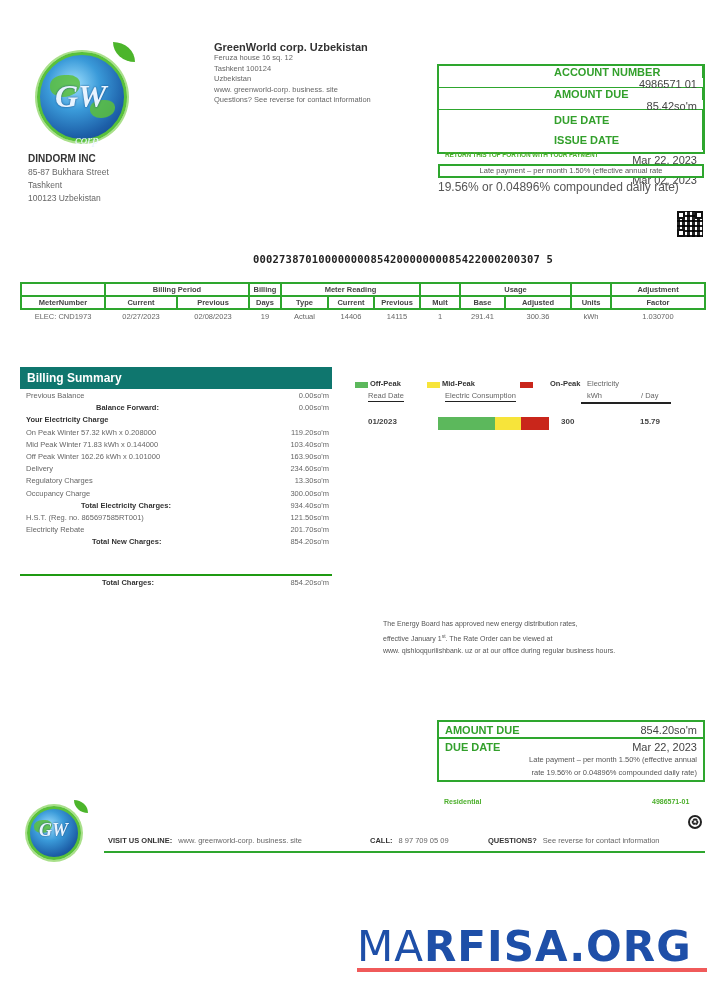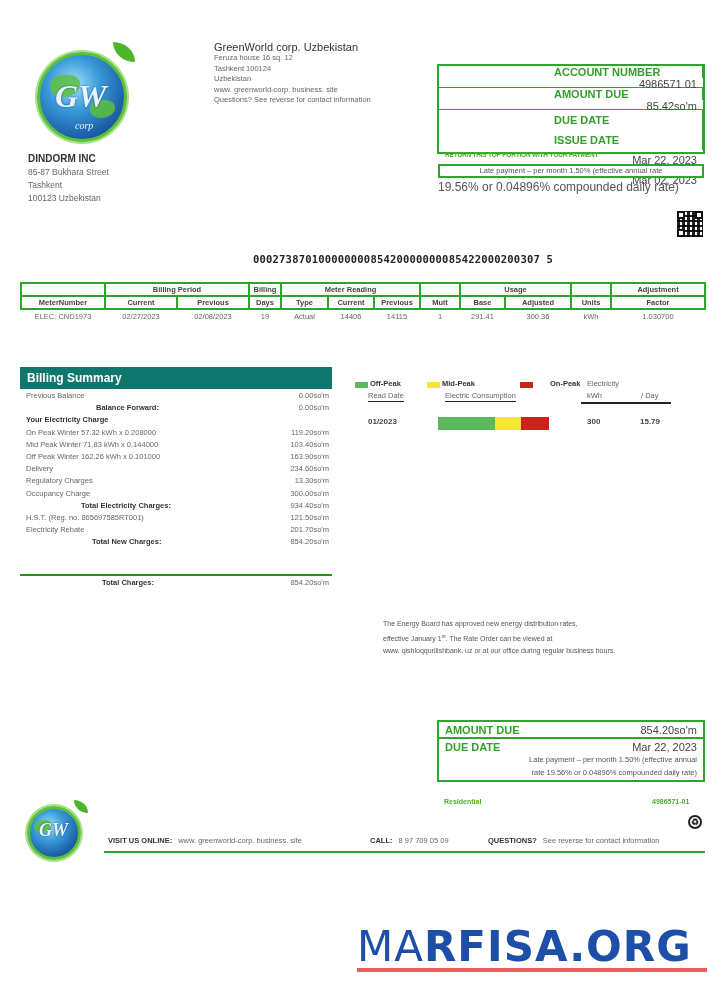--- a/index.html
+++ b/index.html
@@ -10,21 +10,21 @@
   
   .logo { position: absolute; }
   .logo .globe { position: absolute; border-radius: 50%;
     background: radial-gradient(circle at 40% 35%, #9fe0ff 0%, #3a9ad9 35%, #1d5fa8 70%, #0f3d7a 100%);
     border: 3px solid #59c13a; box-shadow: 0 0 0 2px #a9e08a; }
   .logo .land1 { position:absolute; background:#5cbf3c; border-radius:50% 40% 60% 45%; opacity:.85; }
   .logo .leaf { position:absolute; background:#4cb52b; border-radius: 0 100% 0 100%; }
   .logo .mono { position:absolute; font-family:"Liberation Serif", serif; font-style:italic; color:#e8f4ff; text-shadow:0 0 2px #10407a; font-weight:bold; }
   .logo .corp { position:absolute; font-family:"Liberation Serif", serif; font-style:italic; color:#e8f4ff; }
 
-  .company-name { font-weight: normal; font-size: 11px; color: #333; }
+  .company-name { font-weight: bold; font-size: 11px; color: #333; }
   .small { font-size: 7.5px; line-height: 10.5px; color: #666; }
   .cust-name { font-weight: bold; font-size: 10px; color: #333; }
   .cust { font-size: 8.5px; line-height: 13px; color: #666; }
 
   
   .acct { position:absolute; left:437px; top:64px; width:268px; border:2px solid #2ea62e; }
   .acct .row { display:flex; border-bottom:1px solid #2ea62e; height:22px; align-items:flex-end;flex-direction:column; }
   .acct .row:last-child { border-bottom:none; }
   .acct .lbl { width:155px; border-right:1px solid #2ea62e; height:100%; display:flex; flex-direction:column; justify-content:center; padding-left:6px; font-weight:bold; font-size:11px; color:#33a02c; }
   .acct .val { flex:1; text-align:right; padding-right:6px; font-size:11px; color:#444; height:100%; display:flex; flex-direction:column; justify-content:center; }
@@ -96,21 +96,21 @@
 </style>
 </head>
 <body>
 
 <div class="logo" style="left:35px; top:40px; width:105px; height:100px;">
   <div class="globe" style="left:2px; top:12px; width:90px; height:90px;"></div>
   <div class="land1" style="left:15px; top:35px; width:30px; height:22px;"></div>
   <div class="land1" style="left:55px; top:60px; width:25px; height:18px;"></div>
   <div class="leaf" style="left:78px; top:2px; width:22px; height:20px;"></div>
   <div class="mono" style="left:20px; top:38px; font-size:32px;">GW</div>
-  <div class="corp" style="left:40px; top:80px; font-size:10px;">corp</div>
+  <div class="corp" style="left:40px; top:92px; font-size:13px;">corp</div>
 </div>
 
 <div class="abs" style="left:214px; top:41px;">
   <div class="company-name">GreenWorld corp. Uzbekistan</div>
   <div class="small">Feruza house 16 sq. 12</div>
   <div class="small">Tashkent 100124</div>
   <div class="small">Uzbekistan</div>
   <div class="small">www. greenworld-corp. business. site</div>
   <div class="small">Questions? See reverse for contact information</div>
 </div>
@@ -276,21 +276,21 @@
 <div class="elab" style="left:587px; top:391px;">kWh</div>
 <div class="elab" style="left:641px; top:391px;">/ Day</div>
 <div class="cons-line"></div>
 
 <div class="cons-row" style="left:368px;">01/2023</div>
 <div class="cbar">
   <div style="width:57px; background:#5cb85c;"></div>
   <div style="width:26px; background:#f7e43a;"></div>
   <div style="width:28px; background:#c9261b;"></div>
 </div>
-<div class="cons-row" style="left:587px;">300</div>
+<div class="cons-row" style="left:561px;">300</div>
 <div class="cons-row" style="left:640px;">15.79</div>
 
 <div class="notice">
   <div>The Energy Board has approved new energy distribution rates,</div>
   <div><span>effective January 1</span><sup>st</sup><span>. The Rate Order can be viewed at</span></div>
   <div>www. qishloqqurilishbank. uz or at our office during regular business hours.</div>
 </div>
 
 <div class="due-box">
   <div class="r1">

